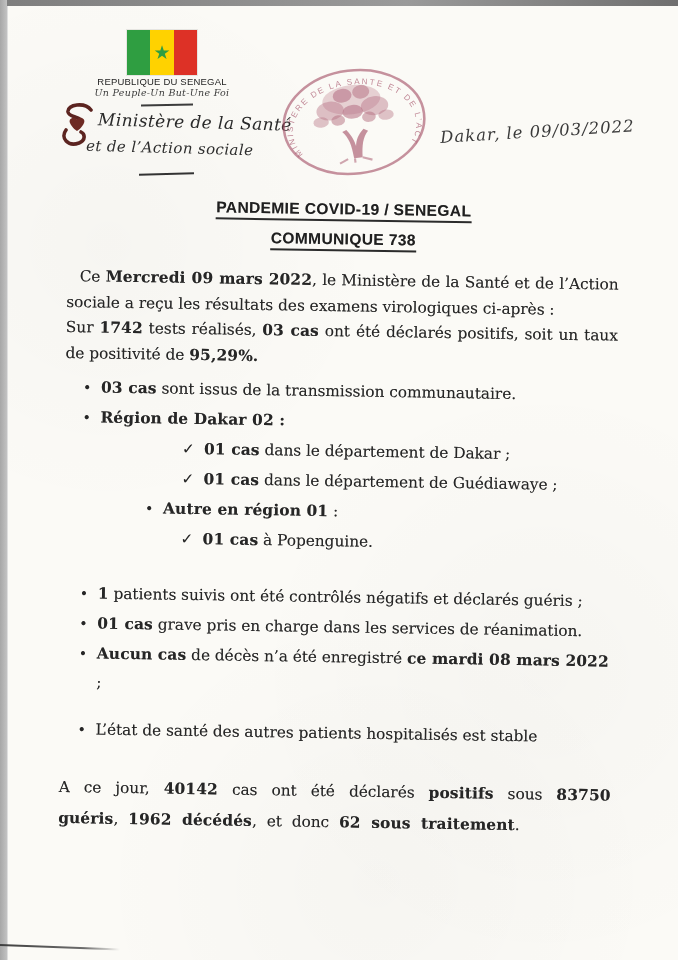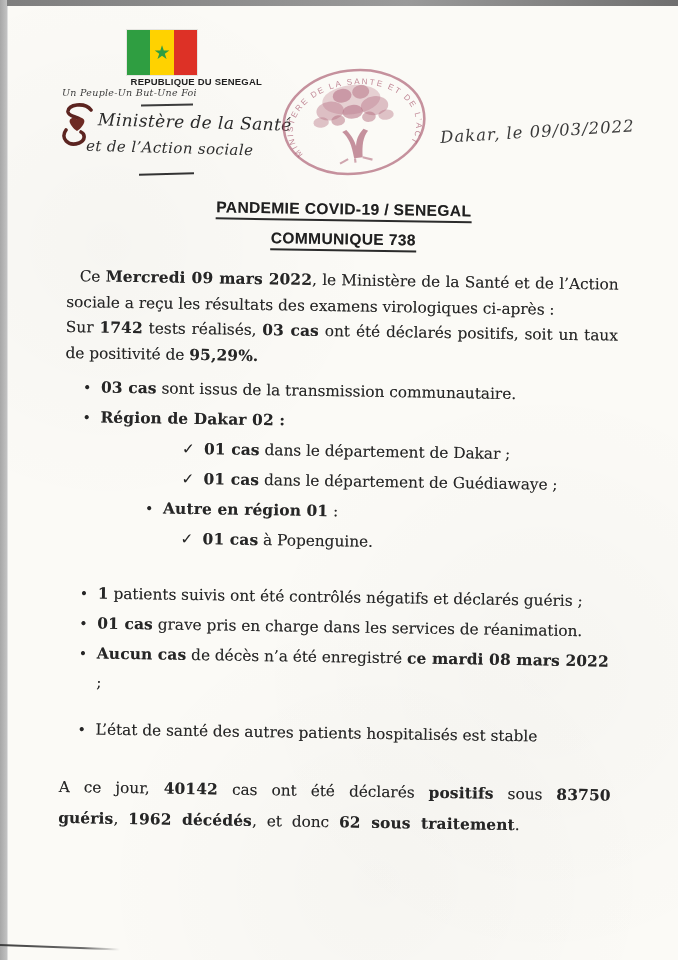--- a/index.html
+++ b/index.html
@@ -19,23 +19,23 @@
   .scan-line { position:absolute; left:0; top:944px; width:120px; height:2px;
     background:linear-gradient(90deg,#3f3f3f,#6c6c6c 70%,transparent);
     transform:rotate(2.2deg); transform-origin:left center; }
 
   
   .flag { position:absolute; left:127px; top:30px; width:70px; height:45px; display:flex;
     box-shadow:0 0 0 1px rgba(0,0,0,.08); }
   .flag .band { flex:1; position:relative; }
   .flag .star { position:absolute; left:50%; top:50%; transform:translate(-50%,-54%);
     font-size:19px; line-height:1; }
-  .republic { position:absolute; left:62px; top:76px; width:200px; text-align:right;
-    font-weight:bold; font-size:9.5px; letter-spacing:.2px; color:#1e1e1e; }
-  .motto { position:absolute; left:62px; top:87px; width:200px; 
+  .republic { position:absolute; left:62px; top:76px; width:200px; text-align:center;
+    font-weight:normal; font-size:9.5px; letter-spacing:.2px; color:#1e1e1e; }
+  .motto { position:absolute; left:62px; top:87px; width:200px; text-align:center;
     font-family:"DejaVu Serif", serif; font-style:italic; font-size:9.5px; color:#3b3b3b;
     letter-spacing:.3px; }
   .rule-a { position:absolute; left:141px; top:104px; width:52px; height:2px; background:#3c3c3c;
     transform:rotate(-1deg); }
   .logo-swirl { position:absolute; left:56px; top:103px; width:42px; height:44px; }
   .ministry1 { position:absolute; left:98px; top:112px; font-family:"DejaVu Serif", serif;
     font-style:italic; font-size:17px; color:#2a2a2a; transform:rotate(1.6deg); letter-spacing:.4px; }
   .ministry2 { position:absolute; left:86px; top:139px; font-family:"DejaVu Serif", serif;
     font-style:italic; font-size:15px; color:#2e2e2e; transform:rotate(1.6deg); letter-spacing:.4px; }
   .rule-b { position:absolute; left:139px; top:173px; width:55px; height:2px; background:#333;

